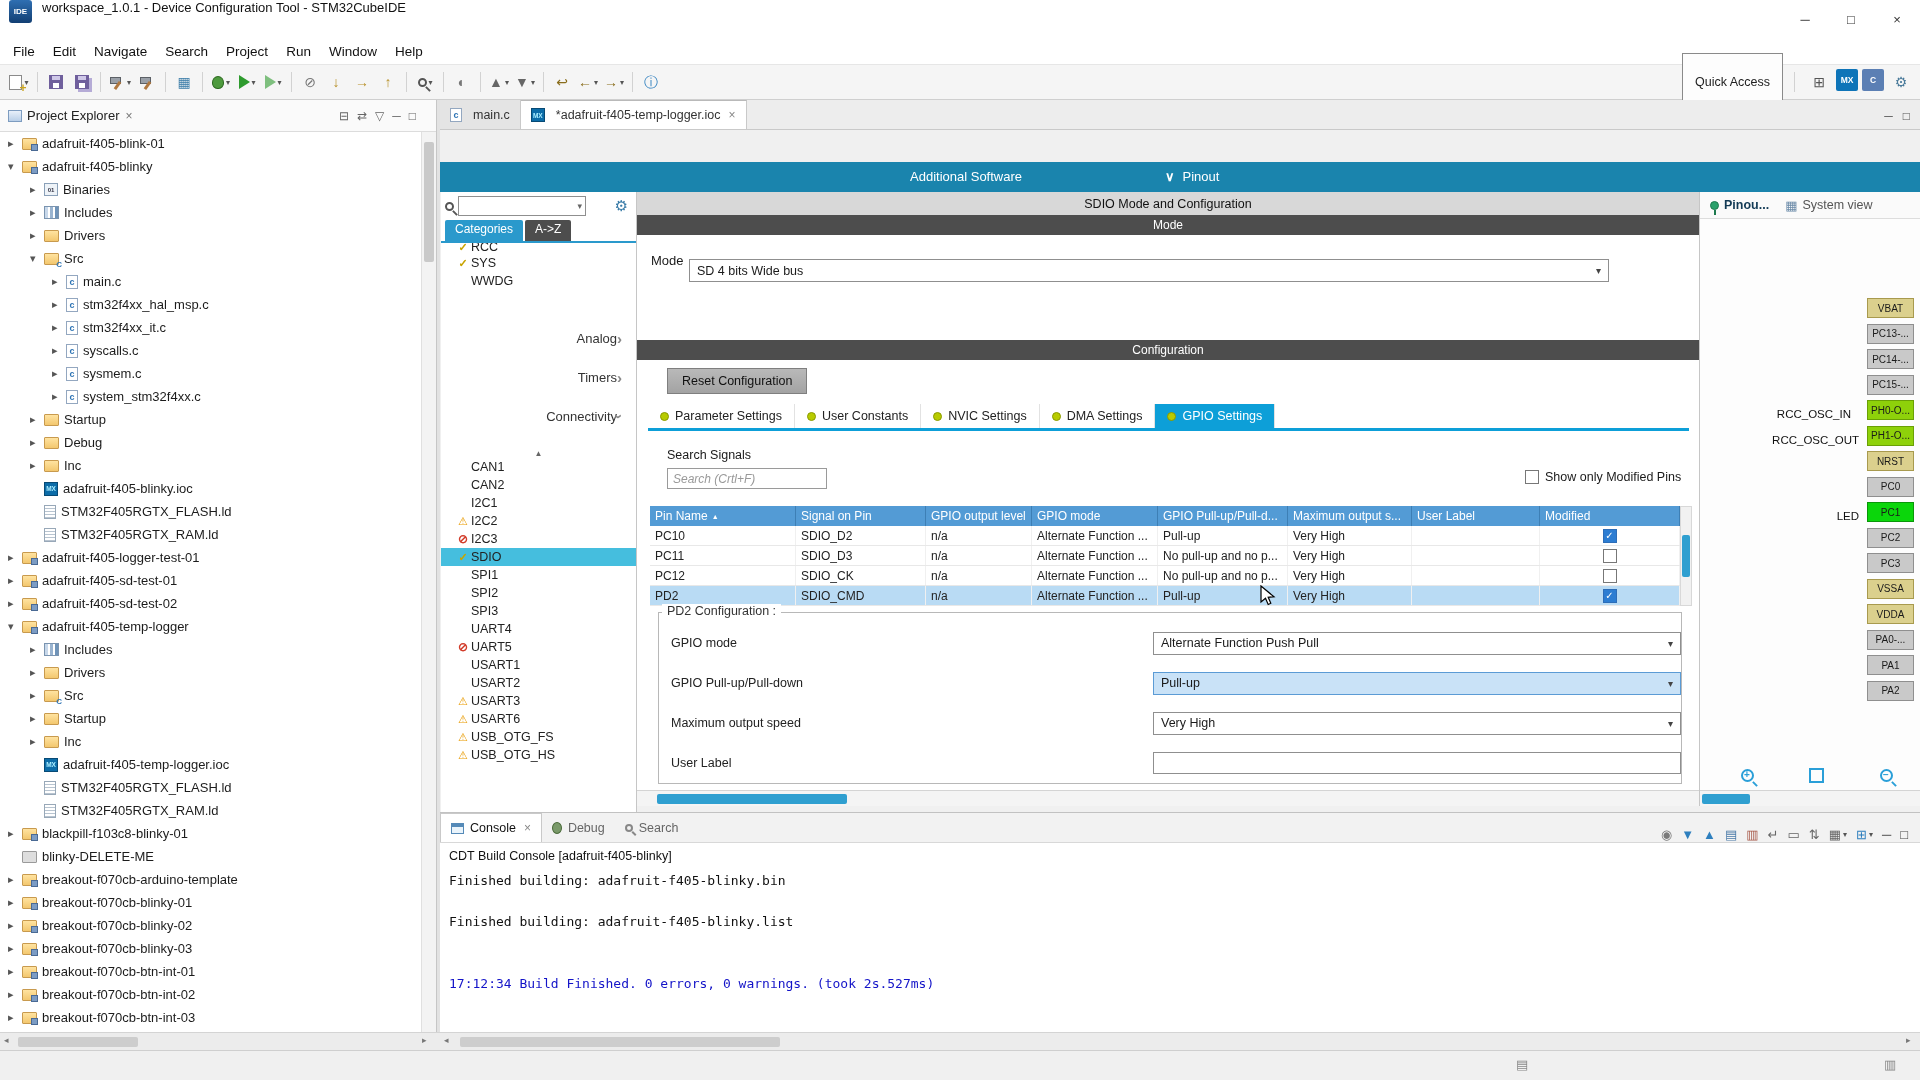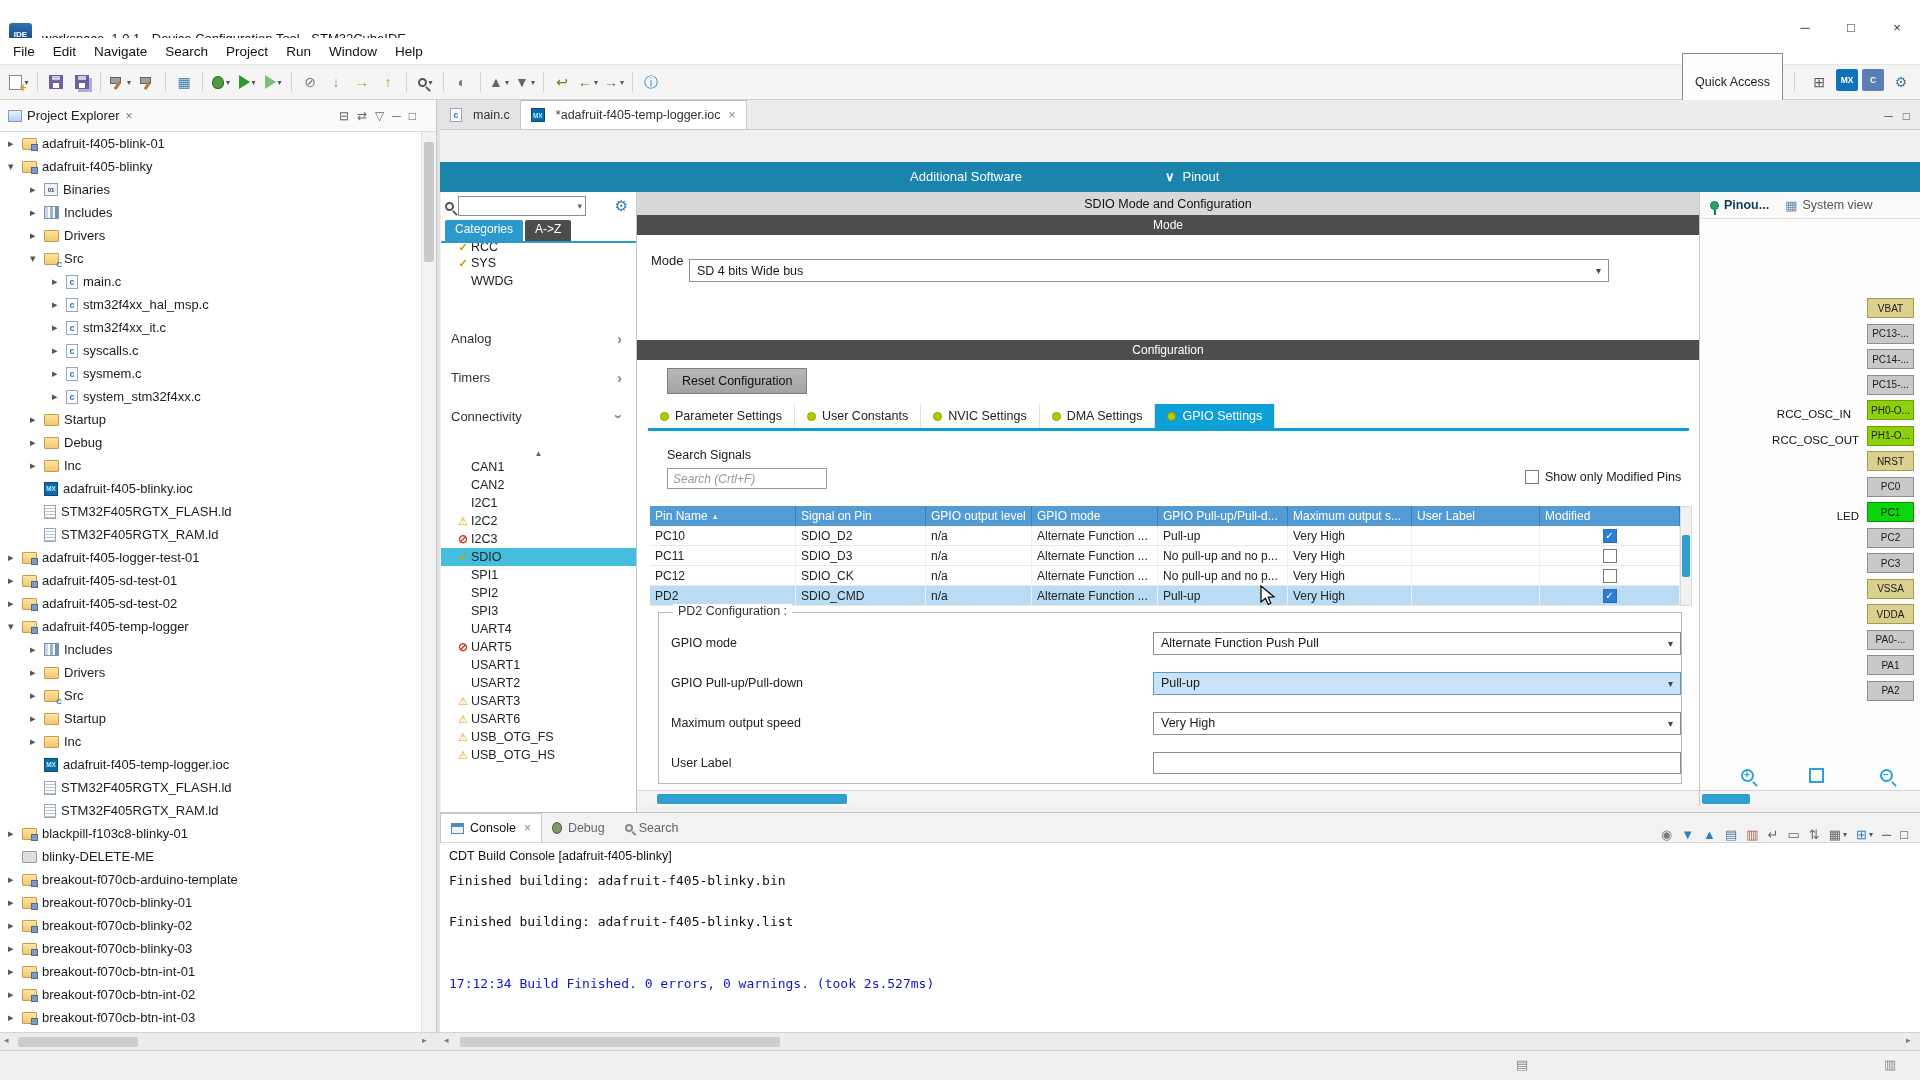--- a/index.html
+++ b/index.html
@@ -1,20 +1,20 @@
 <!DOCTYPE html>
 <html><head>
 <meta charset="utf-8">
 <style>
 *{margin:0;padding:0;box-sizing:border-box}
 html,body{width:1920px;height:1080px;overflow:hidden;font-family:"Liberation Sans",sans-serif}
 #app{position:relative;width:1920px;height:1080px;background:#f0f0f0;font-size:13px;color:#1a1a1a}
 .abs{position:absolute}
 
-#titlebar{left:0;top:0;width:1920px;height:47px;background:#fff;border-bottom:1px solid #e3e3e3;display:flex;align-items:flex-end}
+#titlebar{left:0;top:0;width:1920px;height:47px;background:#fff;border-bottom:1px solid #e3e3e3;display:flex;align-items:flex-start}
 #appicon{width:23px;height:23px;margin:0 10px 0 9px;background:linear-gradient(#2f6fb2,#123f73);color:#fff;font-size:8px;font-weight:bold;display:flex;align-items:center;justify-content:center;border-radius:3px}
 #wtitle{font-size:13px;color:#111}
 #wcontrols{margin-left:auto;display:flex;height:38px}
 #wcontrols .wc{width:46px;height:38px;display:flex;align-items:center;justify-content:center;font-size:13px;color:#333}
 #menubar{left:0;top:38px;width:1920px;height:26px;background:#fff;display:flex;align-items:center;padding-left:4px}
 .menu-item{padding:3px 9px;font-size:13.5px;color:#111}
 #toolbar{left:0;top:64px;width:1920px;height:36px;background:#f5f5f5;border-top:1px solid #e6e6e6;border-bottom:1px solid #cfcfcf;display:flex;align-items:center;padding:0 6px}
 #tb-left{display:flex;align-items:center;height:100%}
 .tb-btn{min-width:24px;height:26px;display:flex;align-items:center;justify-content:center;margin:0 1px;padding:0 2px;border-radius:2px}
 .tb-glyph{font-size:14px;line-height:1}
@@ -87,21 +87,21 @@
 .ptab.active{background:#2a99cc;color:#fff}
 .ptab.dark{background:#4d4d4d;color:#fff}
 #periph-list{position:absolute;top:49px;left:0;right:0;bottom:0;overflow:hidden;border-top:2px solid #2a99cc}
 .p-item{height:18px;display:flex;align-items:center;padding-left:14px;font-size:12.5px;color:#222}
 .p-item.clip{height:11px;overflow:hidden;align-items:flex-end}
 .p-item.sel{background:#45bede}
 .pi{width:16px;text-align:center;font-size:11px;flex:0 0 auto}
 .pi.check{color:#c8a400;font-weight:bold}
 .pi.warn{color:#e89a00}
 .pi.block{color:#d23c2a;font-weight:bold;font-size:12px}
-.p-cat{height:24px;display:flex;align-items:center;justify-content:space-between;padding:0 14px 0 10px;font-size:13px;color:#333}
+.p-cat{height:24px;display:flex;align-items:center;justify-content:flex-end;padding:0 14px 0 10px;font-size:13px;color:#333}
 .p-cat .chev{color:#888;font-size:15px;font-weight:bold}
 .p-cat .chev.down{display:inline-block;transform:rotate(90deg)}
 .p-gap-lg{height:36px}.p-gap{height:15px}
 .p-hint{height:30px;display:flex;align-items:flex-end;justify-content:center;color:#666;font-size:8px}
 
 #config{left:637px;top:192px;width:1063px;height:614px;background:#fff;border-right:1px solid #c6c6c6}
 #cfg-strip{position:absolute;left:0;top:0;right:0;height:23px;background:#d8d8d8;display:flex;align-items:center;justify-content:center;font-size:12.5px;color:#111}
 .dark-bar{position:absolute;left:0;right:0;height:20px;background:#4d4d4d;color:#fff;display:flex;align-items:center;justify-content:center;font-size:12px}
 #mode-bar{top:23px}
 #mode-body{position:absolute;left:0;right:0;top:43px;height:105px;background:#fff}
@@ -127,21 +127,21 @@
 #tbl-head{display:flex;height:20px;background:#539bd5}
 .th{display:flex;align-items:center;padding:0 5px;color:#fff;font-size:12px;border-right:1px solid #3d7fb5;overflow:hidden;white-space:nowrap}
 .th .sort{font-size:7px;margin-left:4px}
 #tbl-body .tr{display:flex;height:20px;border-bottom:1px solid #e8e8e8;background:#fff}
 #tbl-body .tr.sel{background:#b9dbf4}
 .td{display:flex;align-items:center;padding:0 5px;font-size:12px;color:#222;overflow:hidden;white-space:nowrap;border-right:1px solid #f0f0f0}
 .td-c{justify-content:center}
 #tbl-vscroll{position:absolute;left:1043px;top:146px;width:12px;height:100px;background:#f1f1f1;border:1px solid #d8d8d8}
 #tbl-vscroll .thumb{position:absolute;left:1px;top:28px;width:8px;height:42px;background:#2f9fd0;border-radius:2px}
 #pd2-group{position:absolute;left:21px;top:252px;width:1024px;height:172px;border:1px solid #b8b8b8;background:#fff}
-#pd2-legend{position:absolute;top:-9px;left:14px;background:#fff;padding:0 5px;font-size:12.5px;color:#333}
+#pd2-legend{position:absolute;top:-9px;left:3px;background:#fff;padding:0 5px;font-size:12.5px;color:#333}
 #pd2-fields{position:absolute;top:10px;left:0;right:0}
 .f-row{position:relative;height:40px;display:flex;align-items:center;padding-left:12px}
 .f-label{font-size:12.5px;color:#222}
 .f-select{position:absolute;left:494px;width:528px;height:23px;border:1px solid #8f8f8f;background:#fff;display:flex;align-items:center;justify-content:space-between;padding:0 7px;font-size:12.5px}
 .f-select.hl{background:#c9e2f7;border-color:#5b9bd5}
 .f-arr{color:#444;font-size:10px}
 .f-input{position:absolute;left:494px;width:528px;height:22px;border:1px solid #8f8f8f;font-size:12.5px;padding:0 5px}
 #cfg-hscroll{position:absolute;left:0;right:0;bottom:0;height:16px;background:#f4f4f4;border-top:1px solid #d4d4d4}
 #cfg-hscroll .thumb{position:absolute;left:20px;top:3px;width:190px;height:10px;background:#2f9fd0;border-radius:2px}
 

